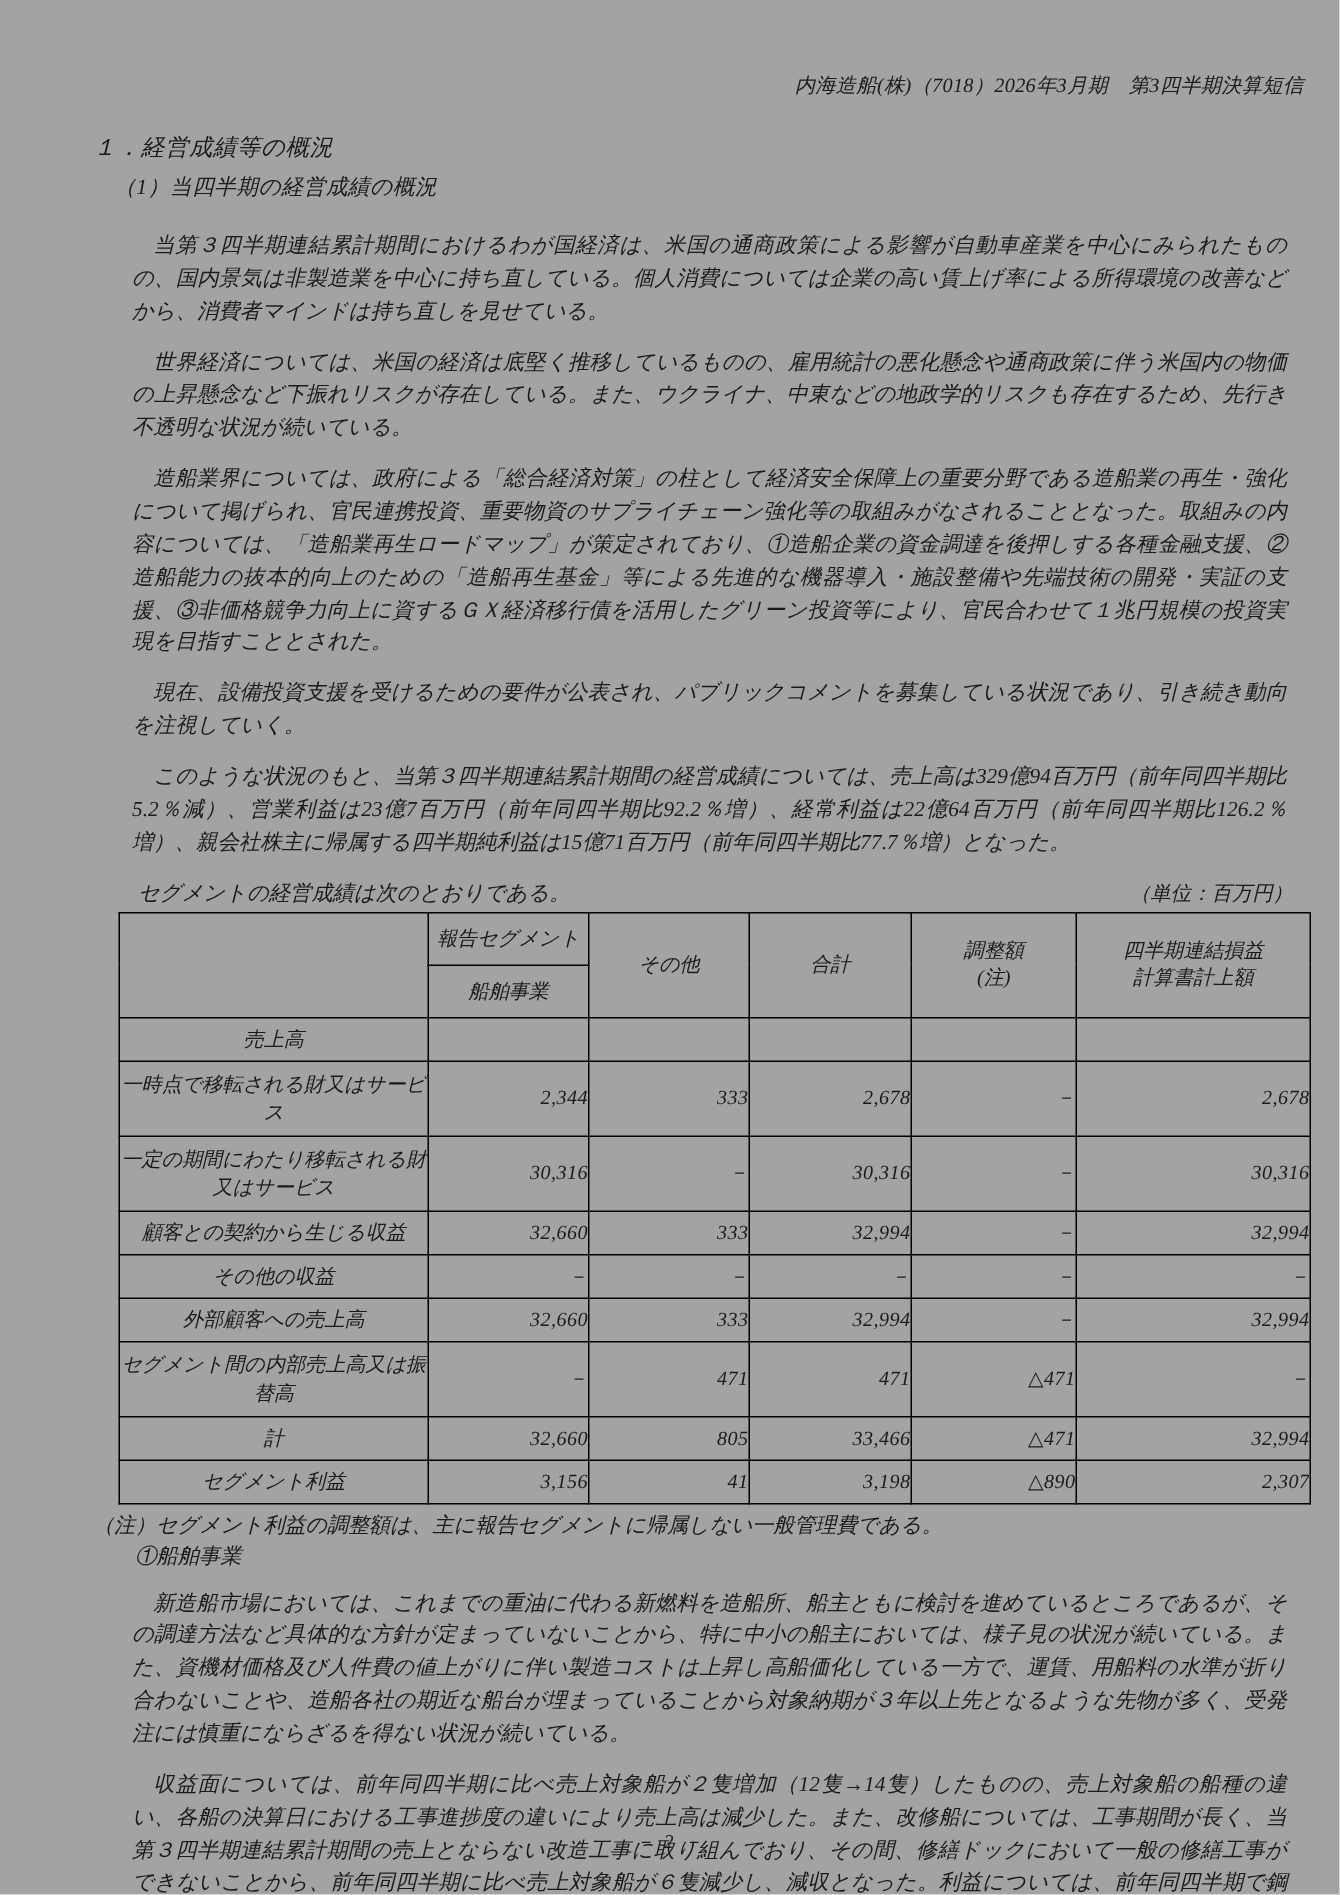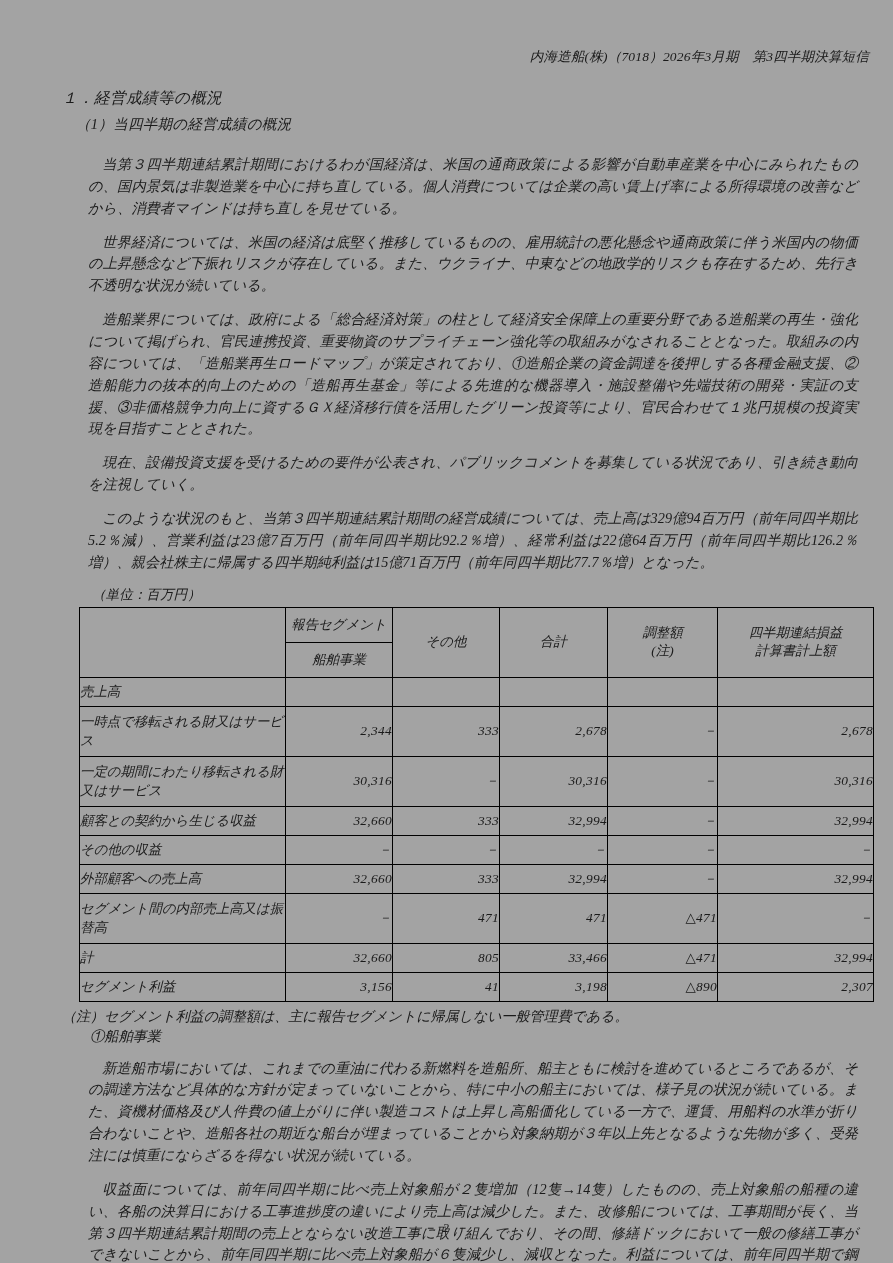--- a/index.html
+++ b/index.html
@@ -94,21 +94,21 @@
     text-align: center;
     height: 34px;
     line-height: 1.32;
     font-size: 13.4px;
   }
   table.seg .hd-tall {
     text-align: center;
     line-height: 1.38;
   }
   .label-cell {
-    text-align: left;
+    text-align: center;
     padding: 5px 4px 5px 9px;
     line-height: 1.42;
   }
   .num-cell {
     text-align: right;
     padding: 5px 11px 5px 4px;
     font-family: "Liberation Serif", "DejaVu Serif", serif;
     letter-spacing: 0.3px;
     margin-top: 22px;
   }
@@ -148,20 +148,21 @@
     <h1 class="section-title">１．経営成績等の概況</h1>
     <h2 class="sub-title">（1）当四半期の経営成績の概況</h2>
 
     <p class="para indent">当第３四半期連結累計期間におけるわが国経済は、米国の通商政策による影響が自動車産業を中心にみられたものの、国内景気は非製造業を中心に持ち直している。個人消費については企業の高い賃上げ率による所得環境の改善などから、消費者マインドは持ち直しを見せている。</p>
     <p class="para indent">世界経済については、米国の経済は底堅く推移しているものの、雇用統計の悪化懸念や通商政策に伴う米国内の物価の上昇懸念など下振れリスクが存在している。また、ウクライナ、中東などの地政学的リスクも存在するため、先行き不透明な状況が続いている。</p>
     <p class="para indent">造船業界については、政府による「総合経済対策」の柱として経済安全保障上の重要分野である造船業の再生・強化について掲げられ、官民連携投資、重要物資のサプライチェーン強化等の取組みがなされることとなった。取組みの内容については、「造船業再生ロードマップ」が策定されており、①造船企業の資金調達を後押しする各種金融支援、②造船能力の抜本的向上のための「造船再生基金」等による先進的な機器導入・施設整備や先端技術の開発・実証の支援、③非価格競争力向上に資するＧＸ経済移行債を活用したグリーン投資等により、官民合わせて１兆円規模の投資実現を目指すこととされた。</p>
     <p class="para indent">現在、設備投資支援を受けるための要件が公表され、パブリックコメントを募集している状況であり、引き続き動向を注視していく。</p>
     <p class="para indent">このような状況のもと、当第３四半期連結累計期間の経営成績については、売上高は329億94百万円（前年同四半期比5.2％減）、営業利益は23億7百万円（前年同四半期比92.2％増）、経常利益は22億64百万円（前年同四半期比126.2％増）、親会社株主に帰属する四半期純利益は15億71百万円（前年同四半期比77.7％増）となった。</p>
 
     <div class="table-lead-row">
+      <span class="table-lead">セグメントの経営成績は次のとおりである。</span>
       <span class="table-unit">（単位：百万円）</span>
     </div>
 
     <table class="seg">
       <colgroup>
         <col style="width:206px">
         <col style="width:107px">
         <col style="width:107px">
         <col style="width:108px">
         <col style="width:110px">

